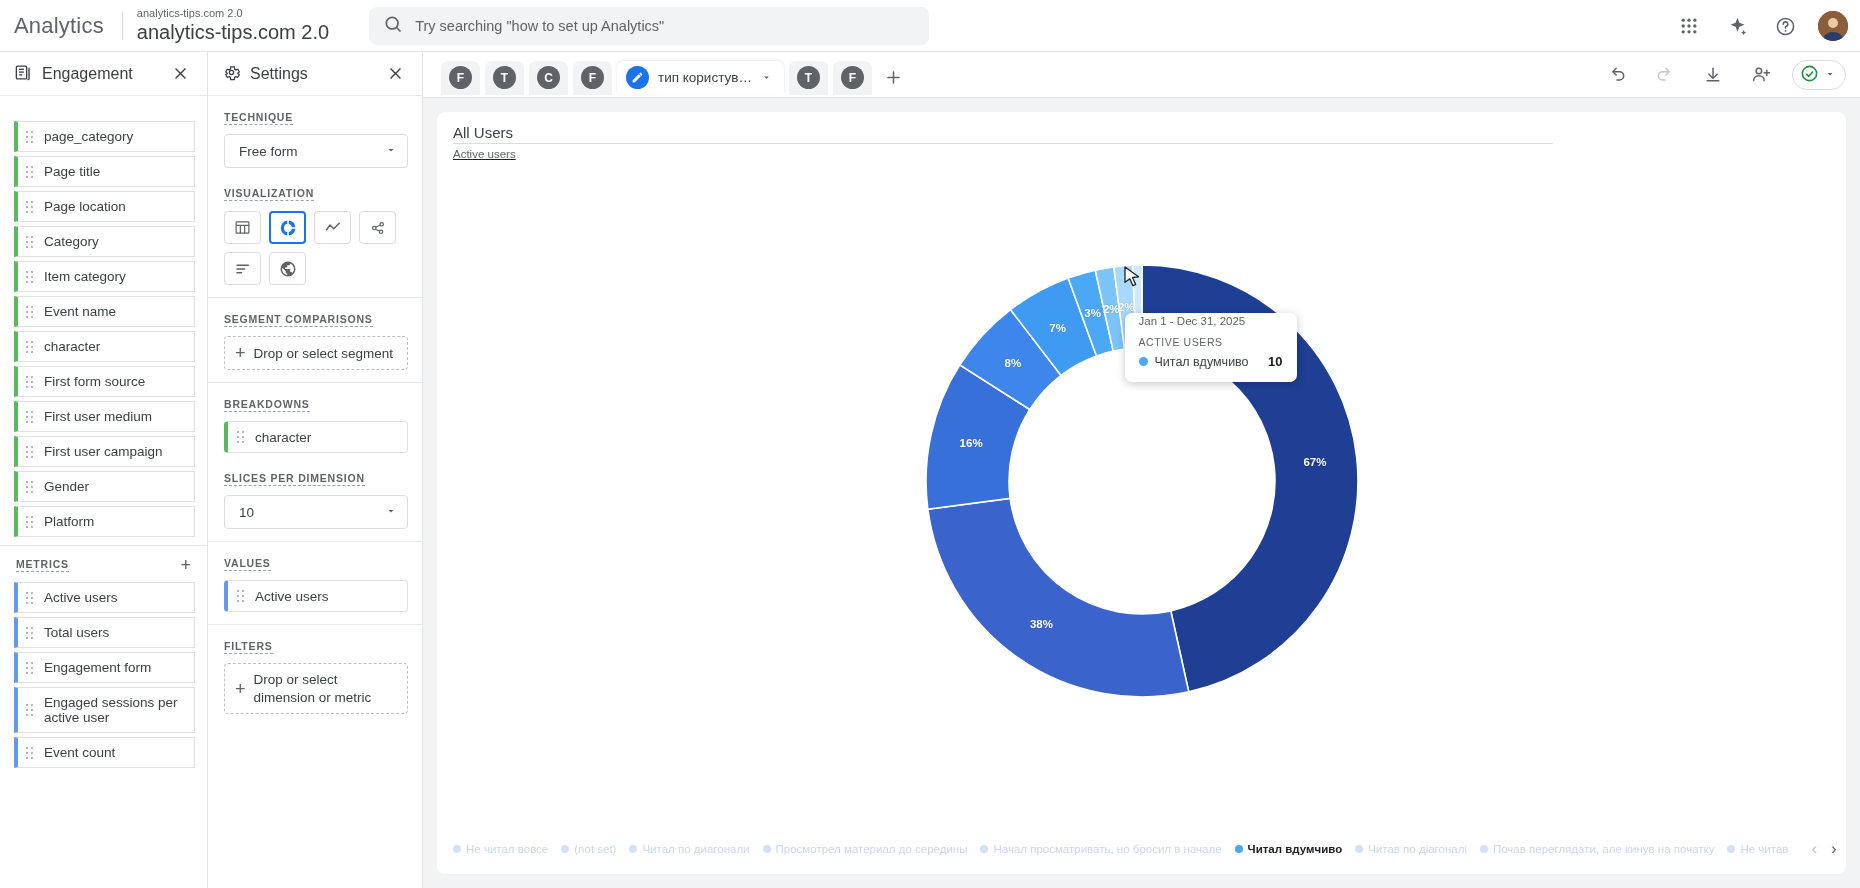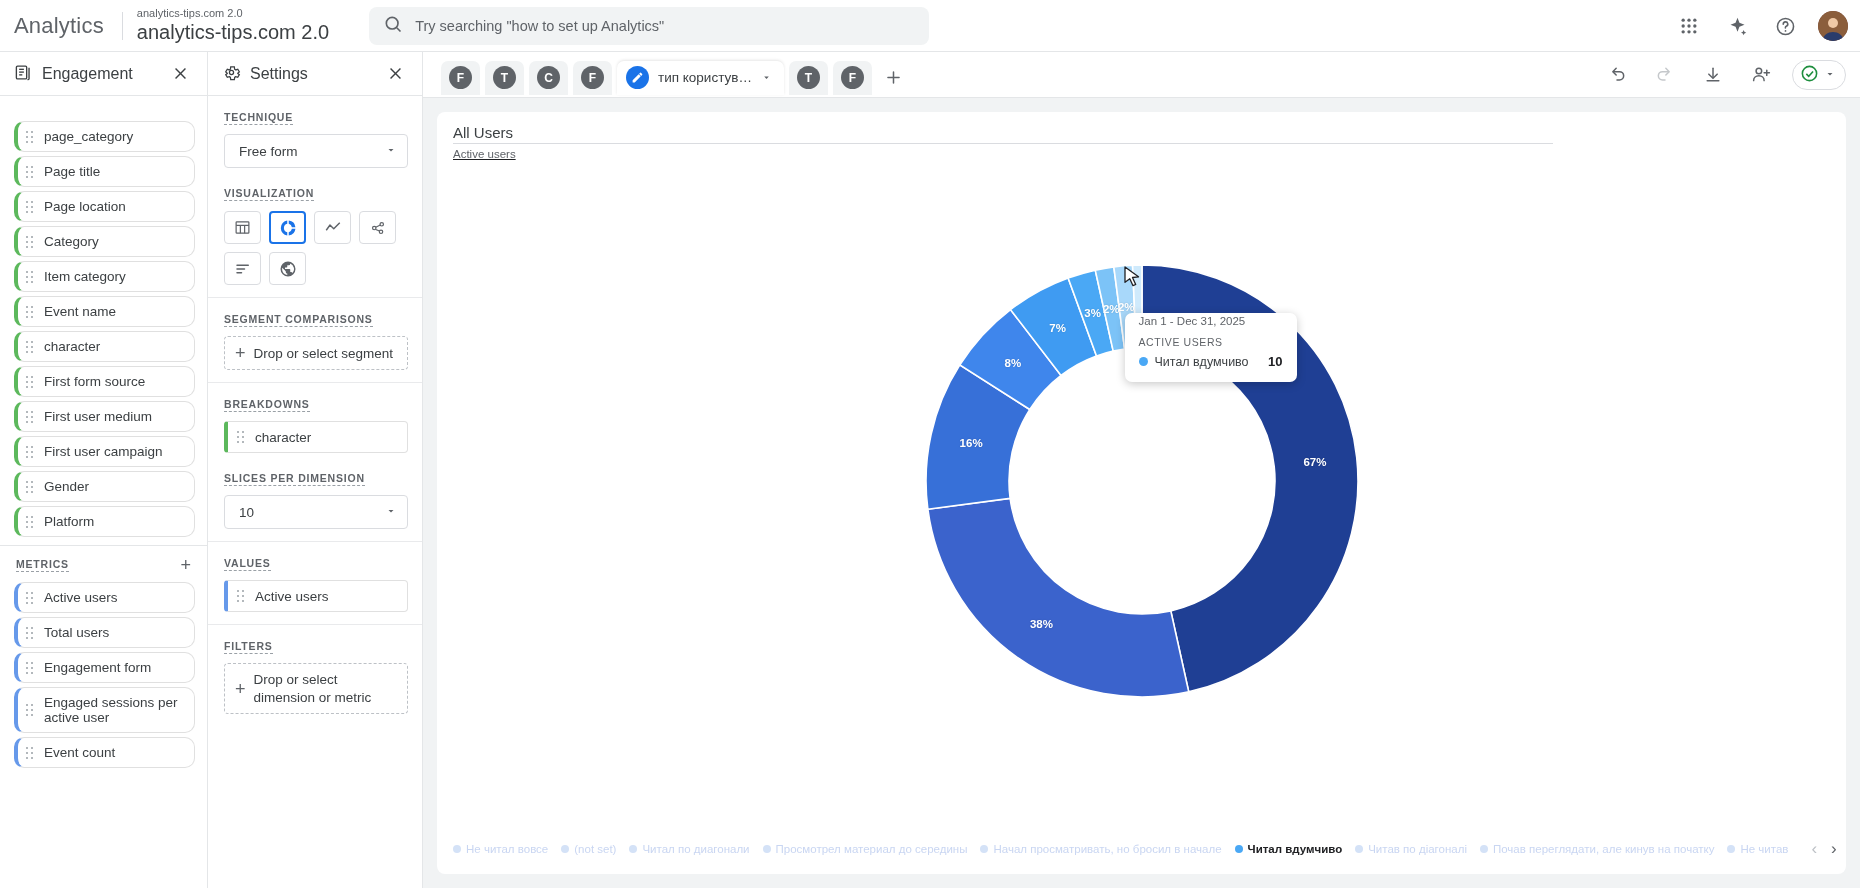--- a/index.html
+++ b/index.html
@@ -70,21 +70,21 @@
 
   .sect-label {
     font-size: 10.5px; letter-spacing: .8px; color: #5f6368;
     font-weight: 700; border-bottom: 1px dashed #9aa0a6;
     display: inline-block; padding-bottom: 1px;
   }
   .sect-row { display:flex; align-items:center; justify-content: space-between; padding: 10px 16px 4px 16px;}
 
   .chip-card {
     margin: 4px 12px 4px 14px; min-height: 30px;
-    border: 1px solid #e0e0e0; border-radius: 10px;
+    border: 1px solid #e0e0e0; border-radius: 0;
     display: flex; align-items: center; gap: 9px;
     padding: 7px 8px; font-size: 13.5px; color: #3c4043;
     background: #fff; cursor: pointer;
   }
   .chip-card.dim { border-left: 4px solid #5cb85c; }
   .chip-card.met { border-left: 4px solid #6699ea; }
   .grip {
     width: 9px; height: 12px; flex: none; position: relative;
   }
   .grip i {

